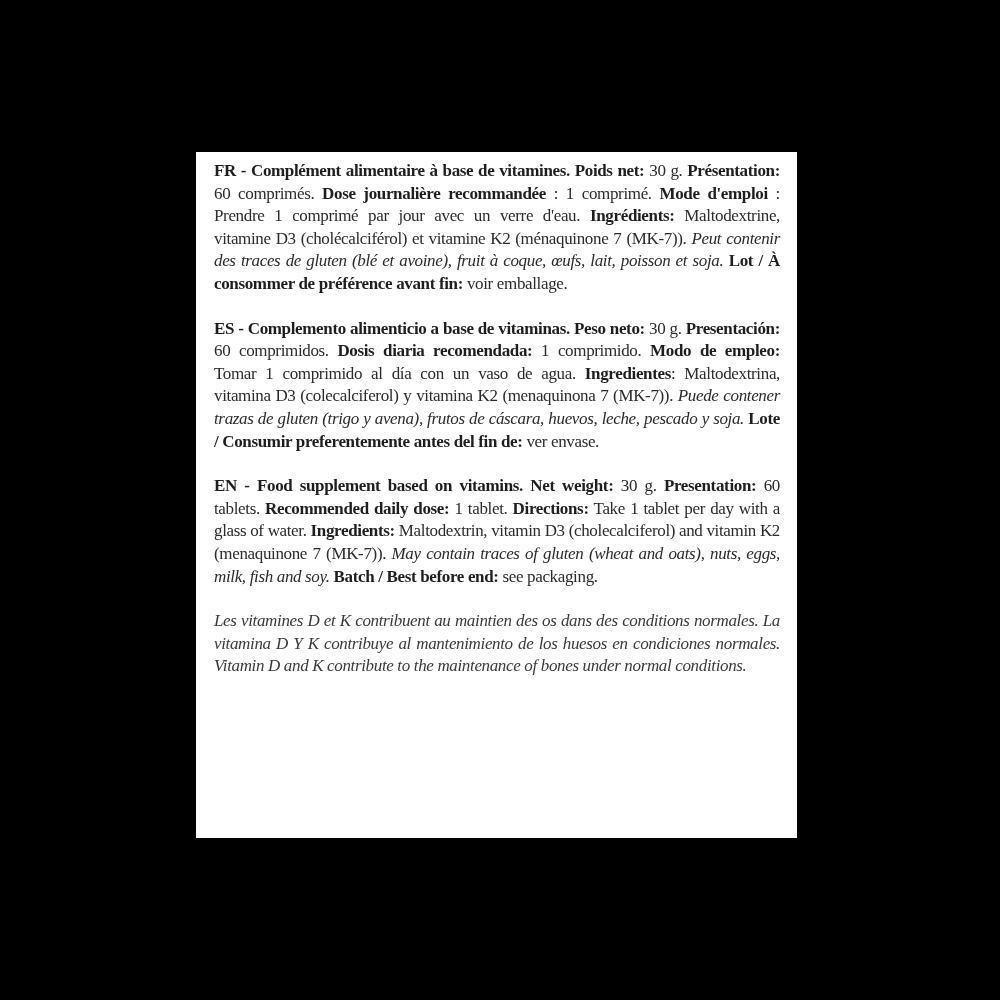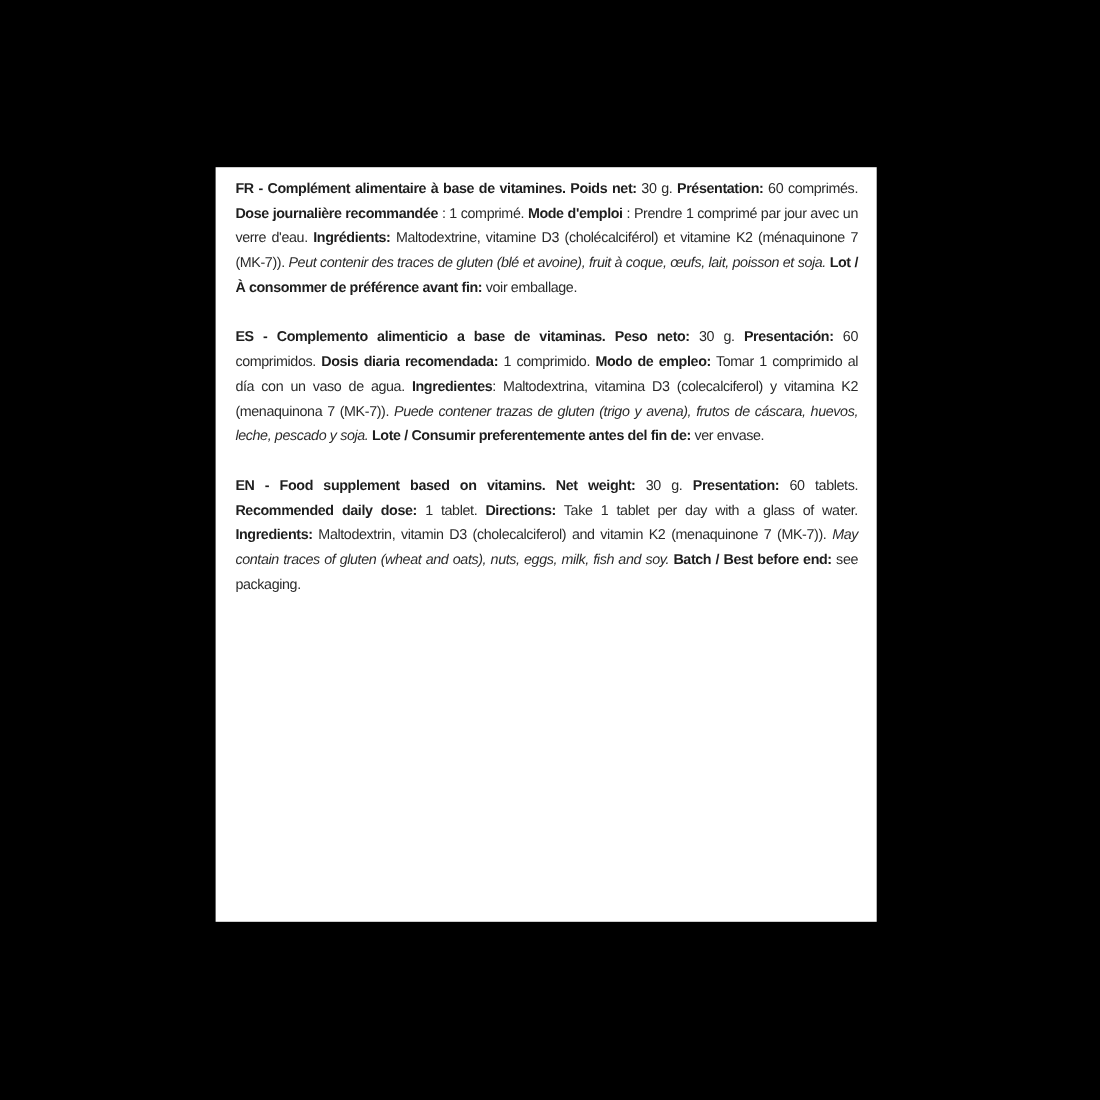--- a/index.html
+++ b/index.html
@@ -16,22 +16,22 @@
       top: 152px;
       width: 601px;
       height: 686px;
       background: #ffffff;
     }
     .content {
       position: absolute;
       left: 18px;
       top: 8px;
       width: 566px;
-      font-family: Liberation Sans, sans-serif;
-      font-size: 13px;
+      font-family: Liberation Serif, serif;
+      font-size: 17px;
       line-height: 22.6px;
       color: #2b2b2b;
       letter-spacing: -0.35px;
     }
     .para {
       margin: 0;
       text-align: justify;
     }
     .gap { height: 22px; }
     b { font-weight: bold; color: #1e1e1e; }
@@ -52,15 +52,16 @@
     <div class="gap"></div>
 
     <p class="para"><b>ES - Complemento alimenticio a base de vitaminas.</b> <b>Peso neto:</b><span> 30 g. </span><b>Presentación:</b><span> 60 comprimidos. </span><b>Dosis diaria recomendada:</b><span> 1 comprimido. </span><b>Modo de empleo:</b><span> Tomar 1 comprimido al día con un vaso de agua. </span><b>Ingredientes</b><span>: Maltodextrina, vitamina D3 (colecalciferol) y vitamina K2 (menaquinona 7 (MK-7)). </span><i>Puede contener trazas de gluten (trigo y avena), frutos de cáscara, huevos, leche, pescado y soja.</i><b> Lote / Consumir preferentemente antes del fin de:</b><span> ver envase.</span></p>
 
     <div class="gap"></div>
 
     <p class="para"><b>EN - Food supplement based on vitamins.</b> <b>Net weight:</b><span> 30 g. </span><b>Presentation:</b><span> 60 tablets. </span><b>Recommended daily dose:</b><span> 1 tablet. </span><b>Directions:</b><span> Take 1 tablet per day with a glass of water. </span><b>Ingredients:</b><span> Maltodextrin, vitamin D3 (cholecalciferol) and vitamin K2 (menaquinone 7 (MK-7)). </span><i>May contain traces of  gluten (wheat and oats), nuts, eggs, milk, fish and soy.</i><b>  Batch / Best before end:</b><span> see packaging.</span></p>
 
     <div class="gap"></div>
 
+    <p class="para claims">Les vitamines D et K contribuent au maintien des os dans des conditions normales. La vitamina D Y K contribuye al mantenimiento de los huesos en condiciones normales. Vitamin D and K contribute to the maintenance of bones under normal conditions.</p>
 
   </div>
 </div>
 
 </body></html>

